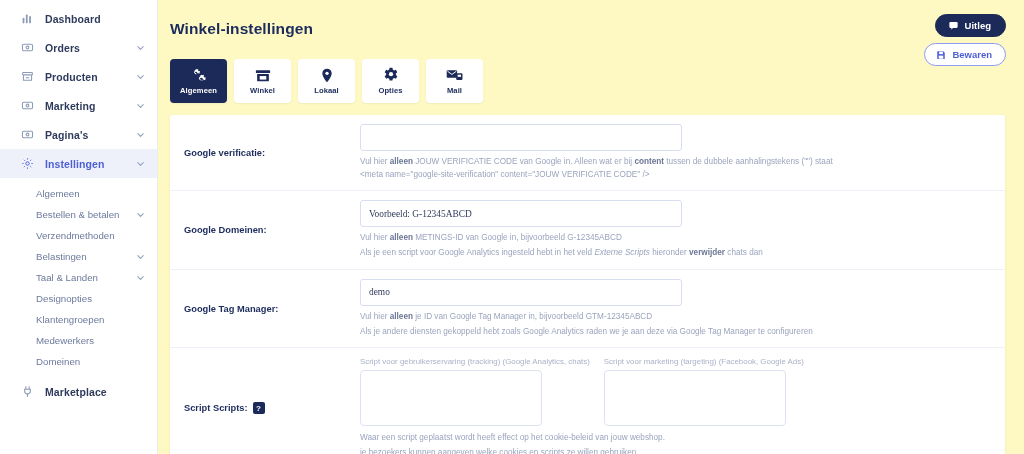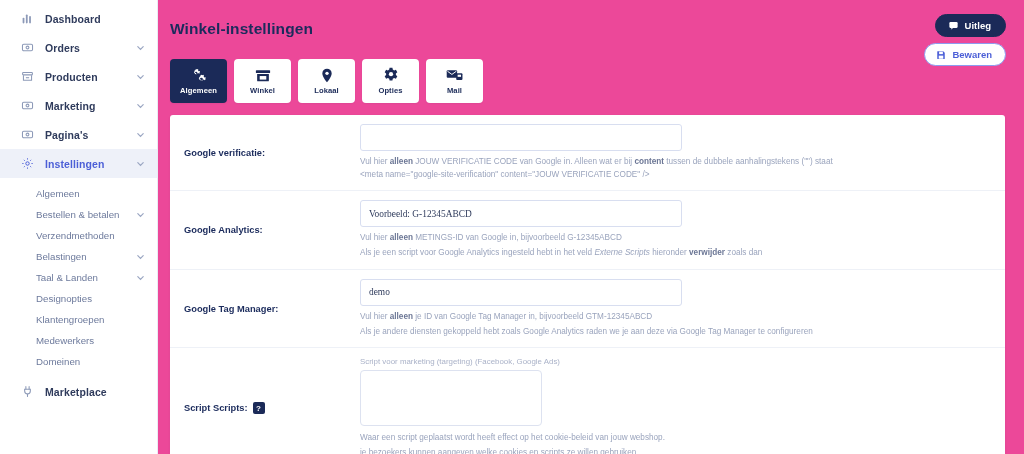--- a/index.html
+++ b/index.html
@@ -58,21 +58,21 @@
   }
   .sub-lbl {
     font-size: 9.7px; color: #6d7a9c;
     white-space: nowrap;
   }
   .nav-gap { height: 5px; }
 
   
   .main {
     flex: 1; height: 454px;
-    background: #ec4899;
+    background: #fef9c3;
     position: relative;
     overflow: hidden;
   }
   .topbar {
     display: flex; align-items: flex-start;
     padding: 14px 18px 0 12px;
     height: 62px;
   }
   .page-title {
     font-size: 15.5px; font-weight: bold;
@@ -450,28 +450,28 @@
           <div class="hint">
             <span>Vul hier </span><b>alleen</b><span> JOUW VERIFICATIE CODE van Google in. Alleen wat er bij </span><b>content</b><span> tussen de dubbele aanhalingstekens ("") staat</span>
           </div>
           <div class="hint-mono">
             <span>&lt;meta name="google-site-verification" content="</span><span class="code-red">JOUW VERIFICATIE CODE</span><span>" /&gt;</span>
           </div>
         </div>
       </div>
 
       <div class="row">
-        <div class="row-label">Google Analytics:</div>
+        <div class="row-label">Google Domeinen:</div>
         <div class="row-field">
           <input class="txt-input" type="text" placeholder="Voorbeeld: G-12345ABCD" style="">
           <div class="hint">
             <span>Vul hier </span><b>alleen</b><span> METINGS-ID van Google in, bijvoorbeeld G-12345ABCD</span>
           </div>
           <div class="hint" style="margin-top:2px">
-            <span>Als je een script voor Google Analytics ingesteld hebt in het veld </span><i>Externe Scripts</i><span> hieronder </span><b>verwijder</b><span> zoals dan</span>
+            <span>Als je een script voor Google Analytics ingesteld hebt in het veld </span><i>Externe Scripts</i><span> hieronder </span><b>verwijder</b><span> chats dan</span>
           </div>
         </div>
       </div>
 
       <div class="row">
         <div class="row-label">Google Tag Manager:</div>
         <div class="row-field">
           <input class="txt-input" type="text" value="demo" style="">
           <div class="hint">
             <span>Vul hier </span><b>alleen</b><span> je ID van Google Tag Manager in, bijvoorbeeld GTM-12345ABCD</span>
@@ -481,20 +481,24 @@
       </div>
 
       <div class="row" style="min-height:104px">
         <div class="row-label">
           <span>Script Scripts:</span>
           <span class="qmark">?</span>
         </div>
         <div class="row-field">
           <div class="ta-wrap">
             <div class="ta-col">
+              <span class="ta-cap">Script voor gebruikerservaring (tracking) (Google Analytics, chats)</span>
+              <textarea class="ta-box ta-a" style=""></textarea>
+            </div>
+            <div class="ta-col">
               <span class="ta-cap">Script voor marketing (targeting) (Facebook, Google Ads)</span>
               <textarea class="ta-box ta-b" style=""></textarea>
             </div>
           </div>
           <div class="ta-hints">
             <div class="hint" style="margin-top:0">Waar een script geplaatst wordt heeft effect op het cookie-beleid van jouw webshop.</div>
             <div class="hint" style="margin-top:2px">je bezoekers kunnen aangeven welke cookies en scripts ze willen gebruiken.</div>
           </div>
         </div>
       </div>

